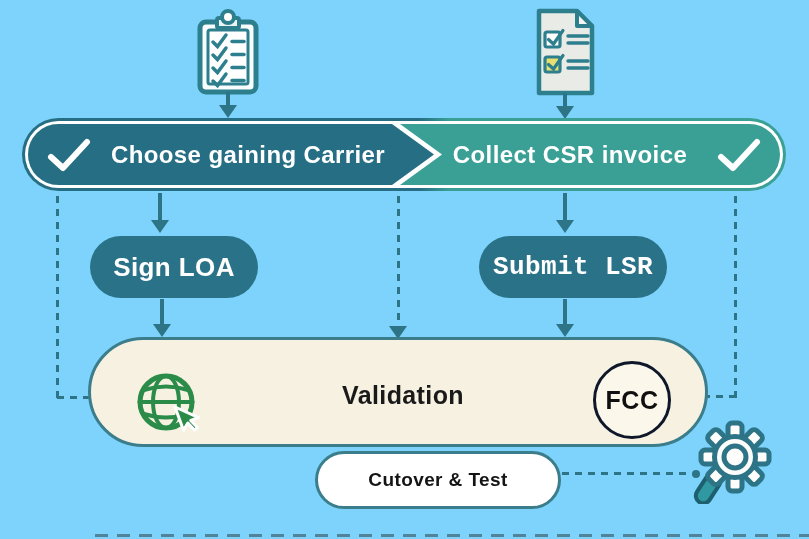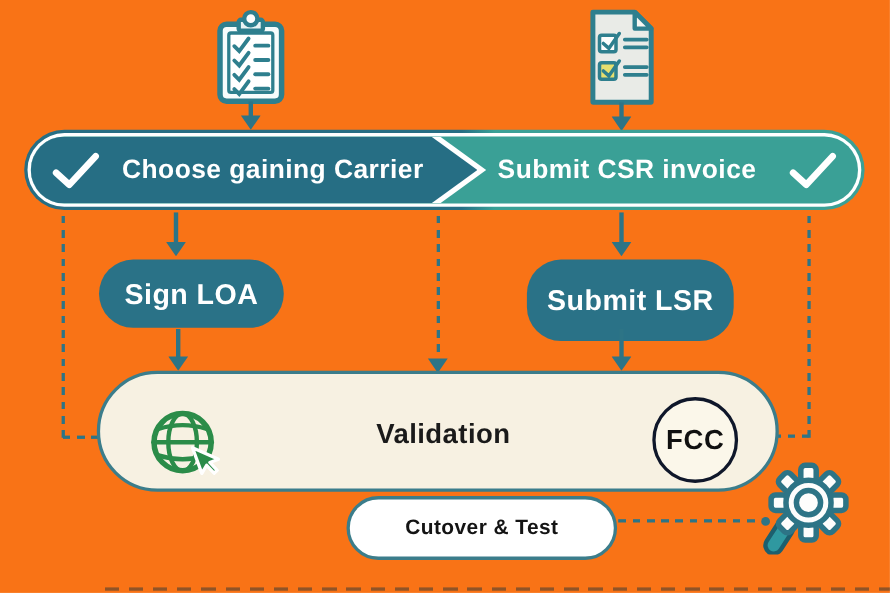--- a/index.html
+++ b/index.html
@@ -1,17 +1,17 @@
 <!DOCTYPE html>
 <html><head>
 <meta charset="utf-8">
 <style>
   * { margin:0; padding:0; box-sizing:border-box; }
   html,body { background:#ffffff; font-family:"Liberation Sans", sans-serif; }
-  .stage { position:relative; width:809px; height:539px; background:#f97316; overflow:hidden; }
+  .stage { position:relative; width:809px; height:539px; background:#7dd3fc; overflow:hidden; }
   .abs { position:absolute; }
 
   
   .banner-outer { left:22px; top:118px; width:764px; height:73px; border-radius:40px;
     background:linear-gradient(90deg,#266e84 0 52%,#3aa096 56% 100%); padding:3px; }
   .banner-white { width:100%; height:100%; background:#ffffff; border-radius:37px; padding:3px; }
   .banner-inner { position:relative; width:100%; height:61px; border-radius:33px;
     overflow:hidden; background:#3aa096; }
   .chev-white { position:absolute; left:0; top:0; bottom:0; width:414px; background:#ffffff;
     clip-path:polygon(0 0,372px 0,414px 50%,372px 100%,0 100%); }
@@ -89,21 +89,21 @@
 
   <div class="abs banner-outer">
     <div class="banner-white">
       <div class="banner-inner">
         <div class="chev-white"></div>
         <div class="chev-dark"></div>
         <svg class="banner-check" style="left:18px;" width="46" height="36" viewBox="0 0 46 36">
           <path d="M5 20 L17 31 L41 5" fill="none" stroke="#ffffff" stroke-width="6" stroke-linecap="round" stroke-linejoin="round"></path>
         </svg>
         <div class="banner-label" style="left:70px; width:300px;">Choose gaining Carrier</div>
-        <div class="banner-label" style="left:412px; width:260px;">Submit CSR invoice</div>
+        <div class="banner-label" style="left:412px; width:260px;">Collect CSR invoice</div>
         <svg class="banner-check" style="right:18px;" width="46" height="36" viewBox="0 0 46 36">
           <path d="M5 20 L17 31 L41 5" fill="none" stroke="#ffffff" stroke-width="6" stroke-linecap="round" stroke-linejoin="round"></path>
         </svg>
       </div>
     </div>
   </div>
 
   <svg class="abs" style="left:151px; top:193px;" width="18" height="40" viewBox="0 0 18 40">
     <line x1="9" y1="0" x2="9" y2="28" stroke="#2d7486" stroke-width="4"></line>
     <polygon points="0,27 18,27 9,40" fill="#2d7486"></polygon>
@@ -116,21 +116,21 @@
   <div class="abs dash-v" style="left:56px; top:196px; height:202px;"></div>
   <div class="abs dash-h" style="left:57px; top:396px; width:33px;"></div>
   <div class="abs dash-v" style="left:397px; top:196px; height:132px;"></div>
   <div class="abs dash-head" style="left:389px; top:326px;"></div>
   <div class="abs dash-v" style="left:734px; top:196px; height:202px;"></div>
   <div class="abs dash-h" style="left:703px; top:395px; width:32px;"></div>
 
   <div class="abs step-pill" style="left:90px; top:236px; width:168px; height:62px;text-align:center;">
     <span>Sign LOA</span>
   </div>
-  <div class="abs step-pill" style="left:479px; top:236px; width:188px; height:74px;">
+  <div class="abs step-pill" style="left:479px; top:236px; width:188px; height:62px;font-family:Liberation Mono, monospace;">
     <span>Submit LSR</span>
   </div>
 
   <svg class="abs" style="left:153px; top:299px;" width="18" height="38" viewBox="0 0 18 38">
     <line x1="9" y1="0" x2="9" y2="26" stroke="#2d7486" stroke-width="4"></line>
     <polygon points="0,25 18,25 9,38" fill="#2d7486"></polygon>
   </svg>
   <svg class="abs" style="left:556px; top:299px;" width="18" height="38" viewBox="0 0 18 38">
     <line x1="9" y1="0" x2="9" y2="26" stroke="#2d7486" stroke-width="4"></line>
     <polygon points="0,25 18,25 9,38" fill="#2d7486"></polygon>

